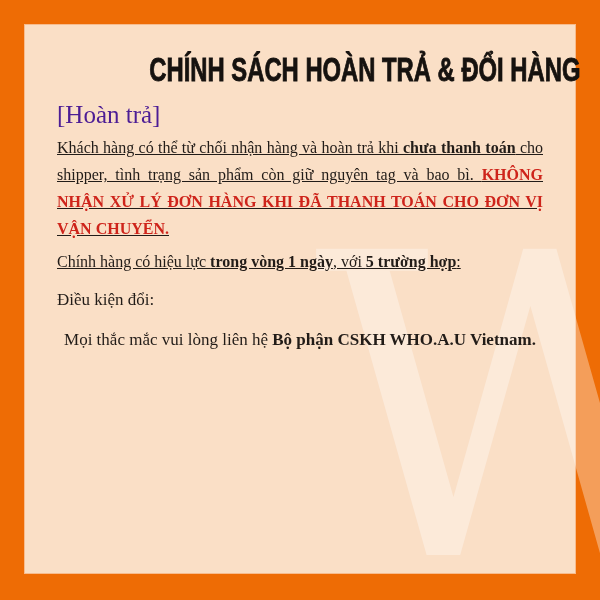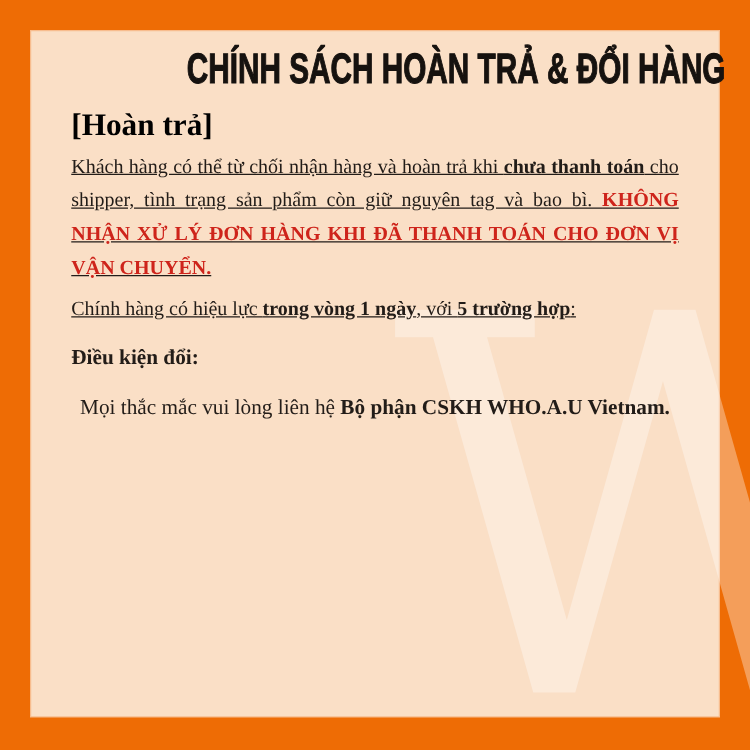--- a/index.html
+++ b/index.html
@@ -21,46 +21,46 @@
     z-index:1;
   }
   .watermark{
     position:absolute;left:314px;top:200px;
     font-family:"DejaVu Serif","Liberation Serif",serif;
     font-size:420px;line-height:1;font-weight:400;
     color:rgba(255,255,255,0.34);
     z-index:2;pointer-events:none;user-select:none;
   }
   .content{
-    position:absolute;left:25px;top:14px;width:550px;height:437px;
+    position:absolute;left:25px;top:28px;width:550px;height:437px;
     box-sizing:border-box;padding:16px 32px 0 32px;
     color:var(--text);z-index:3;
   }
   .title-wrap{text-align:center;margin:6px 0 8px 0;white-space:nowrap;}
   .title{
     display:inline-block;
     font-family:"Liberation Sans","DejaVu Sans",sans-serif;
     font-weight:700;font-size:34px;letter-spacing:0px;
     transform:scaleX(0.70);transform-origin:center;
     -webkit-text-stroke:0.9px currentColor;
     color:#16120F;
   }
   h2.section{
-    font-size:25px;font-weight:700;margin:12px 0 5px 0;color:#000000;
+    font-size:25px;font-weight:400;margin:12px 0 5px 0;color:#4c1d95;
   }
   .body-text{
     font-size:16px;line-height:27px;text-align:justify;
     margin:2px 0 6px 0;
     text-decoration:underline;
   }
   .red-bold{color:var(--red);font-weight:700;}
   b{font-weight:700;}
   ol{margin:1px 0 6px 0;padding-left:48px;}
   ol li{font-size:17px;line-height:27px;padding-left:2px;text-align:left;}
-  .cond-heading{font-size:17px;line-height:26px;font-weight:700;margin:12px 0 1px 0;}
+  .cond-heading{font-size:17px;line-height:26px;font-weight:400;margin:12px 0 1px 0;}
   .footer-line{
     font-size:17px;line-height:26px;text-align:center;margin:14px 0 0 0;
   }
 </style>
 </head>
 <body>
 
 <div class="poster">
   <div class="card"></div>
   <div class="watermark">W</div>

